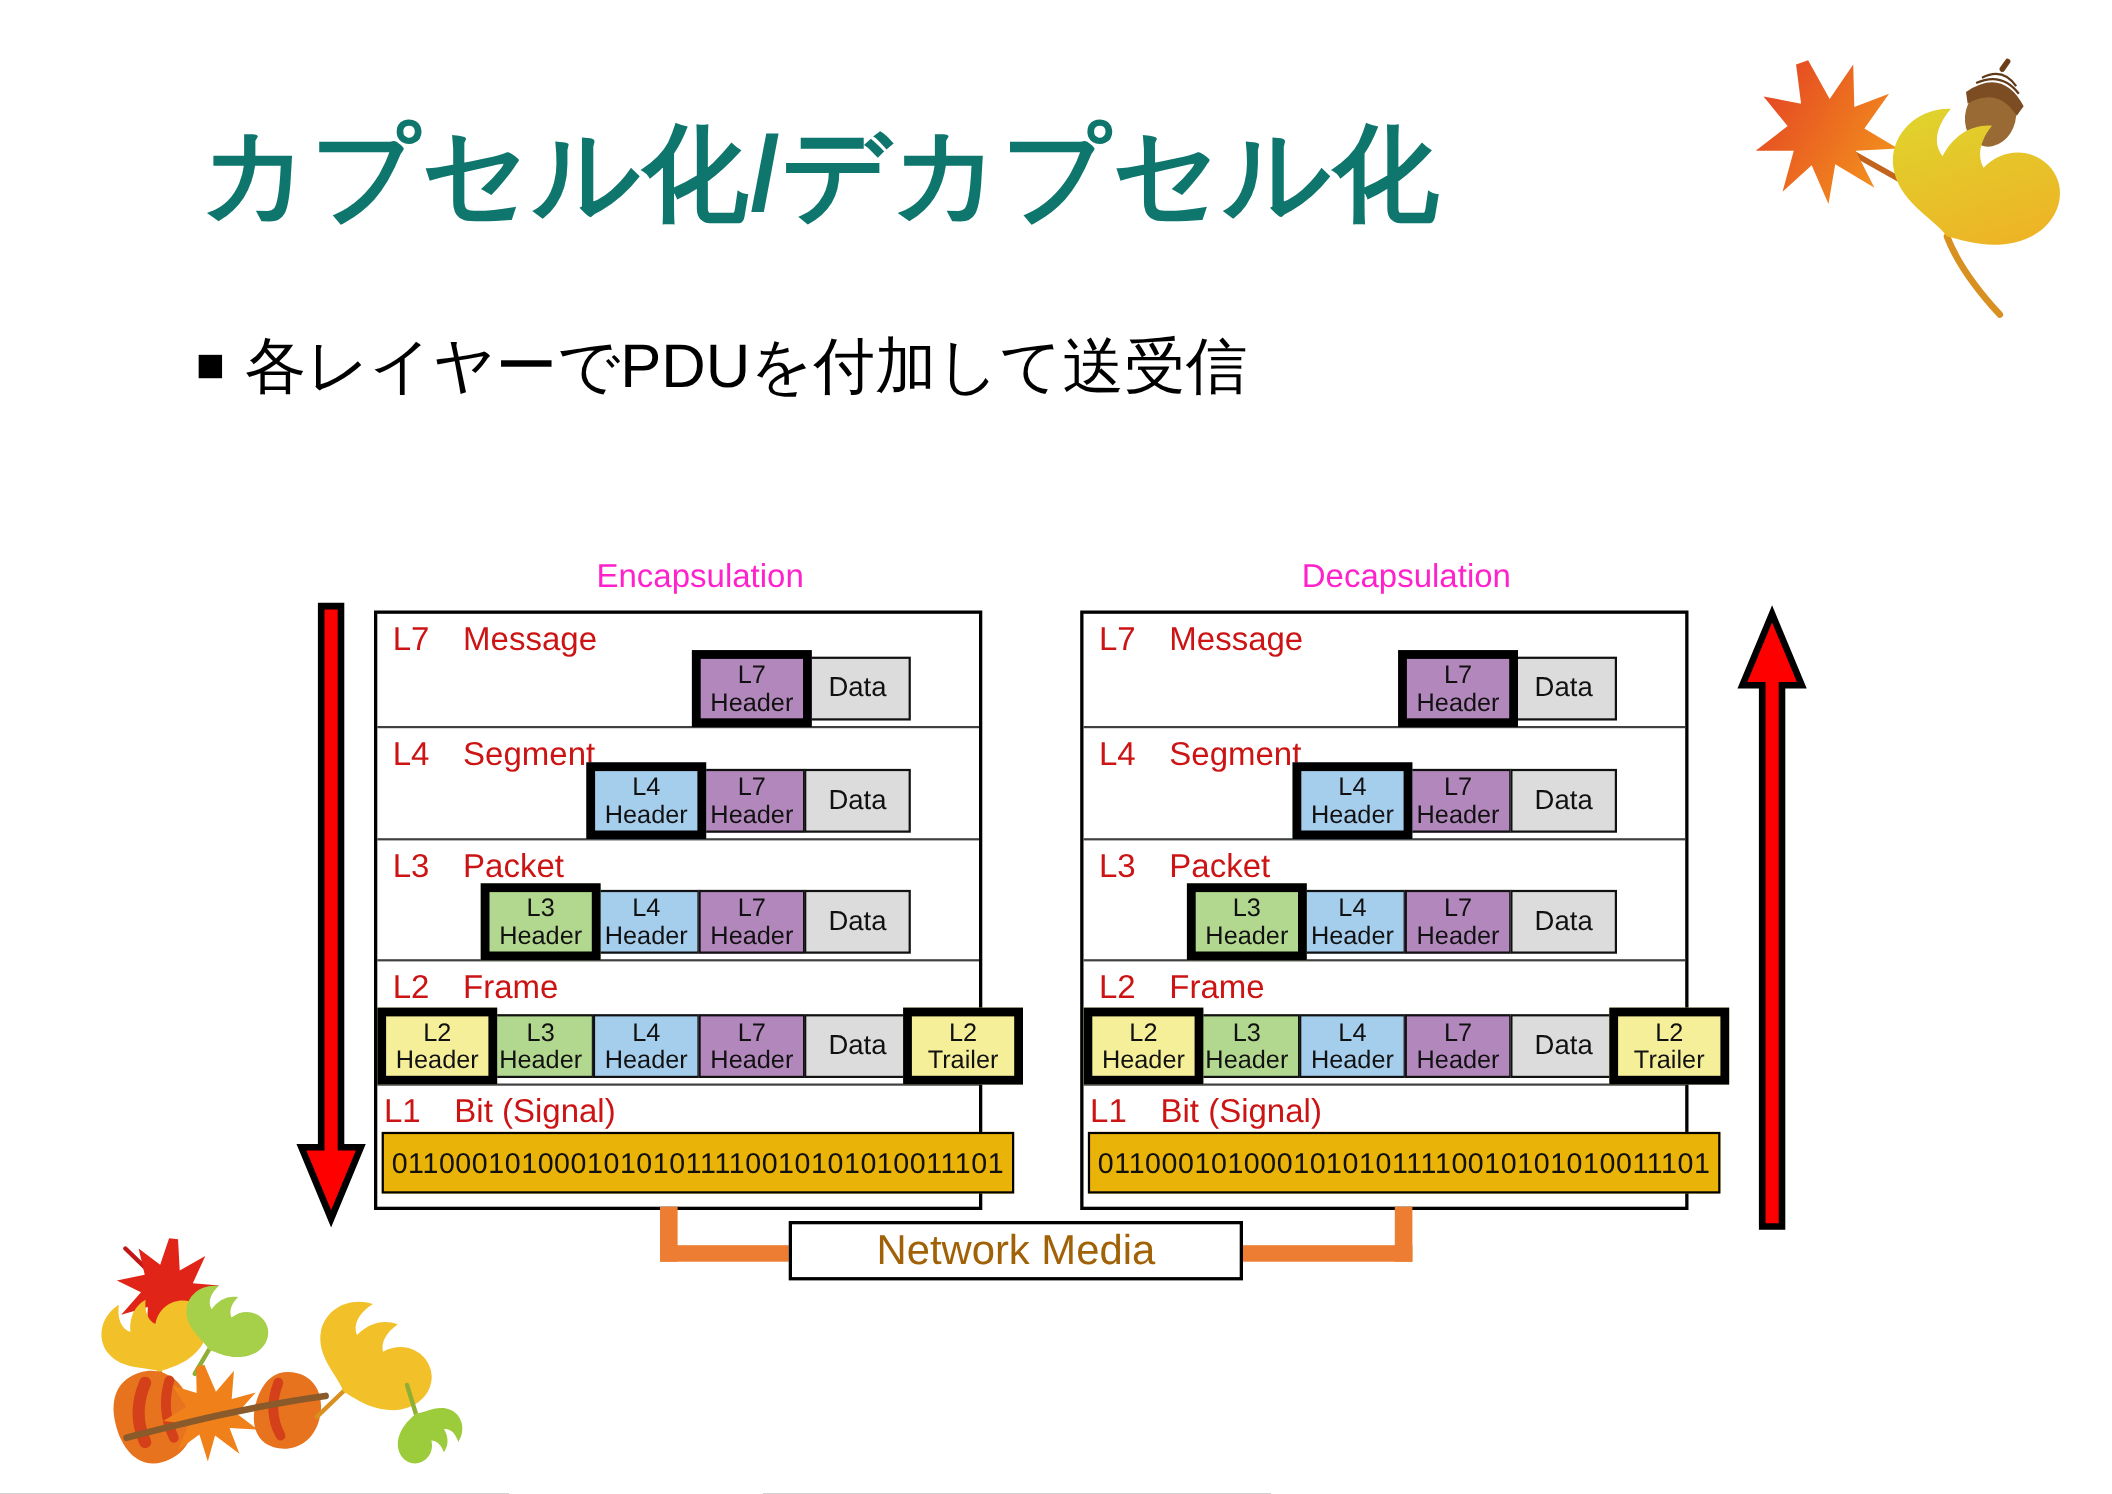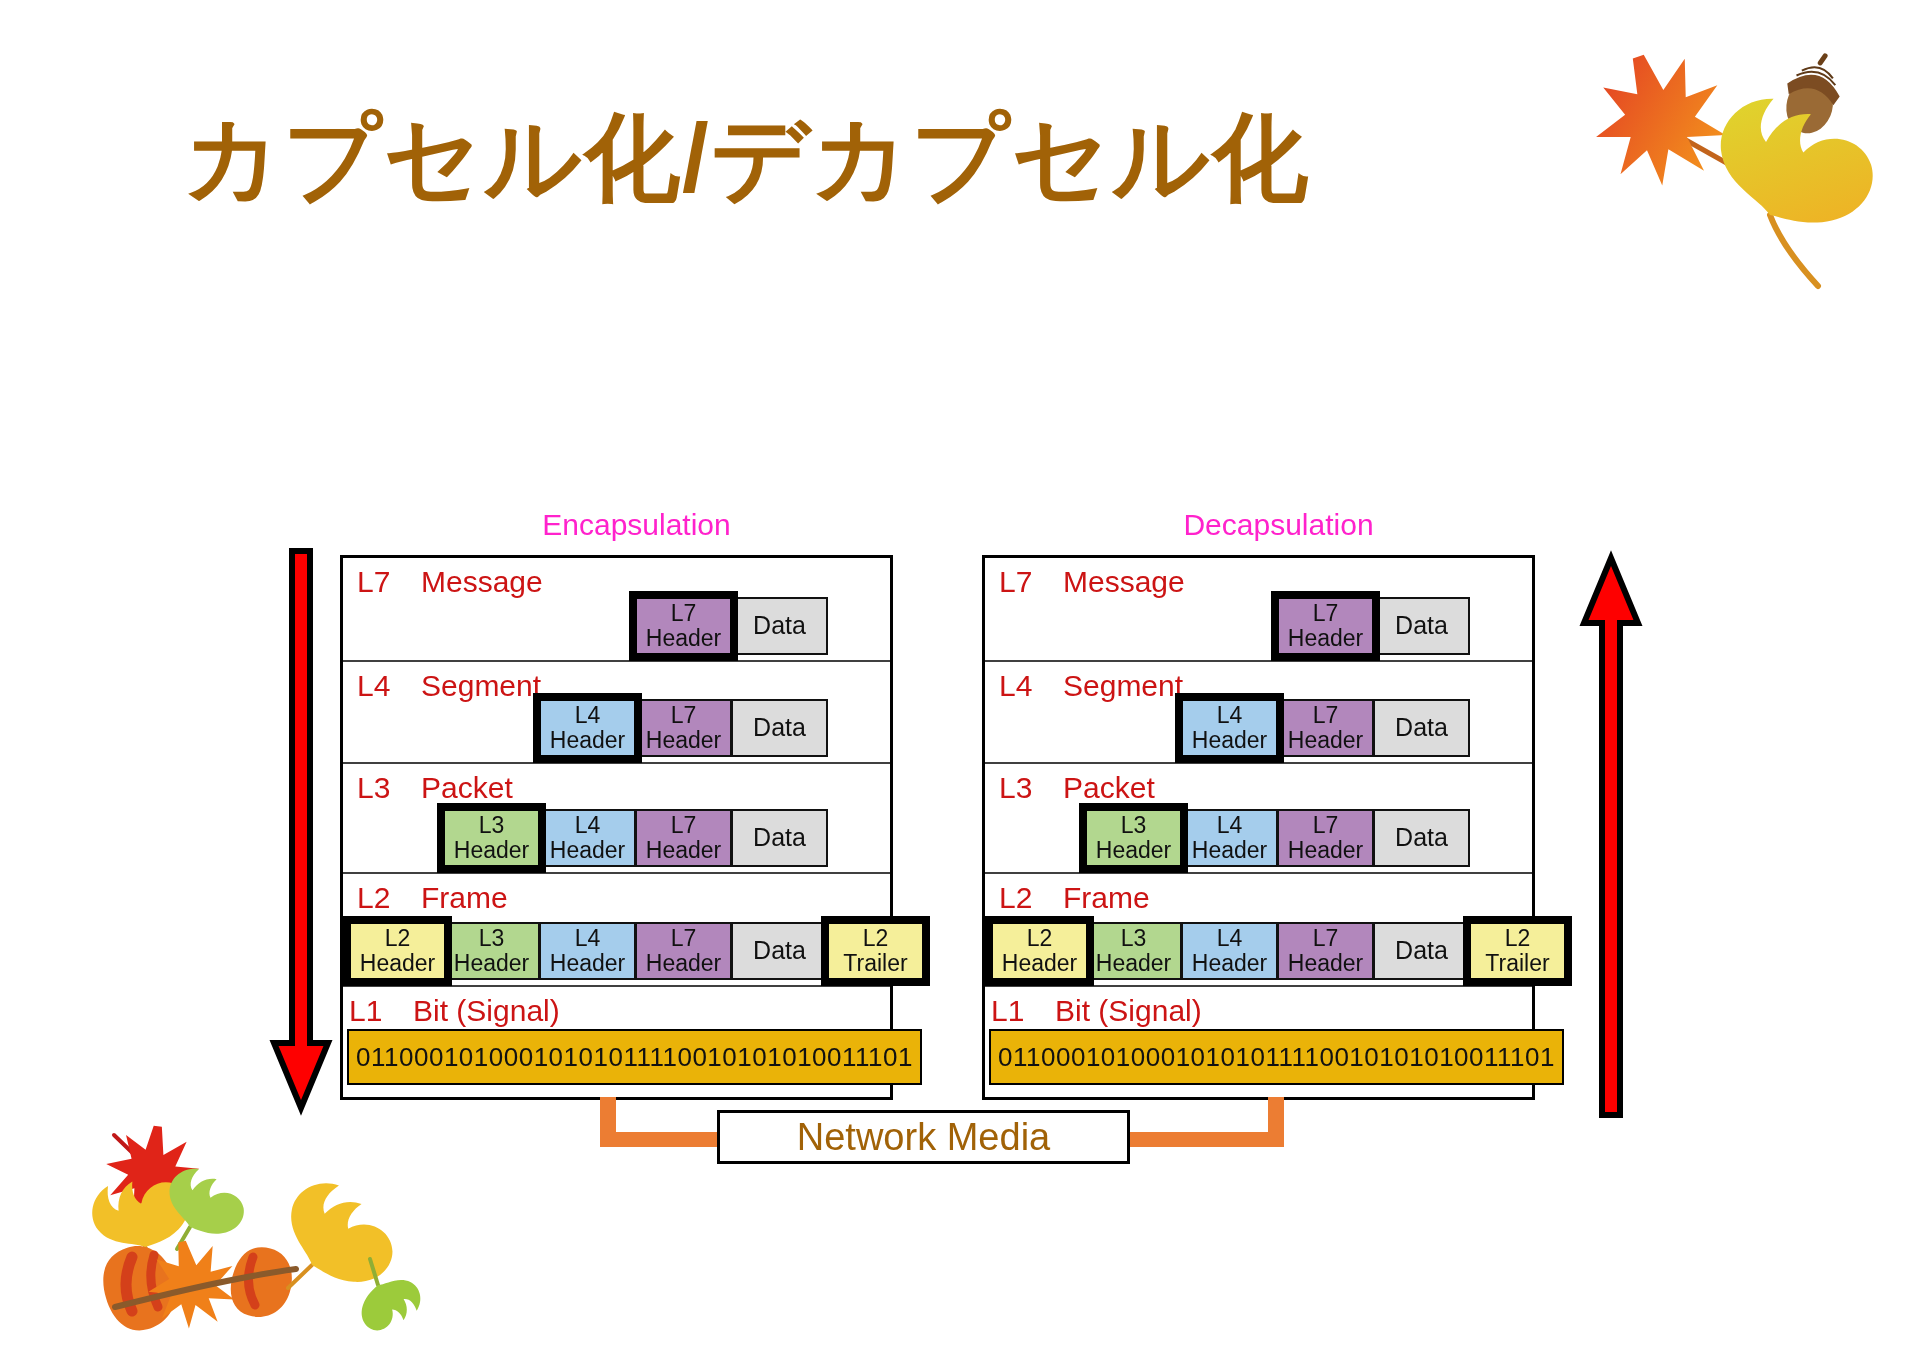--- a/index.html
+++ b/index.html
@@ -1,21 +1,21 @@
 <!DOCTYPE html>
 <html><head>
 <meta charset="utf-8">
 <style>
   html,body{margin:0;padding:0;background:#888;}
   .canvas{position:relative;width:1920px;height:1358px;background:#ffffff;overflow:hidden;
           font-family:"Liberation Sans", sans-serif;color:#111;}
 
   
   .title{position:absolute;left:183px;top:95px;font-size:96px;font-weight:bold;
-         color:#a16207;letter-spacing:2px;white-space:nowrap;}
+         color:#0f766e;letter-spacing:2px;white-space:nowrap;}
   .bullet-line{position:absolute;left:178px;top:296px;font-size:56px;color:#000;white-space:nowrap;}
   .bullet-mark{font-size:44px;vertical-align:6px;margin-right:18px;}
 
   
   .dhead{position:absolute;top:508px;width:593px;text-align:center;font-size:30px;
          color:#ff22cc;font-weight:normal;}
 
   
   .dbox{position:absolute;top:555px;width:553px;height:545px;border:3px solid #000;
         box-sizing:border-box;background:#fff;}
@@ -66,20 +66,23 @@
           <stop offset="1" stop-color="#f59d1c"></stop>
       </linearGradient>
       <linearGradient id="grad-ginkgo" x1="0" y1="0" x2="1" y2="1">
         <stop offset="0" stop-color="#ded62e"></stop>
           <stop offset="1" stop-color="#f0ae24"></stop>
       </linearGradient>
     </defs>
   </svg>
 
   <div class="title">カプセル化/デカプセル化</div>
+  <div class="bullet-line">
+    <span class="bullet-mark">■</span><span>各レイヤーでPDUを付加して送受信</span>
+  </div>
 
   <div class="dhead" style="left:982px;">Decapsulation</div>
   <div class="dhead" style="left:340px;">Encapsulation</div>
 
   <div class="dbox" style="left:340px;">
     <div class="row" style="height:104px;">
       <div class="rlabel">
         <span class="code">L7</span><span>Message</span>
       </div>
       <div class="bx hl c-l7" style="left:286px;">

